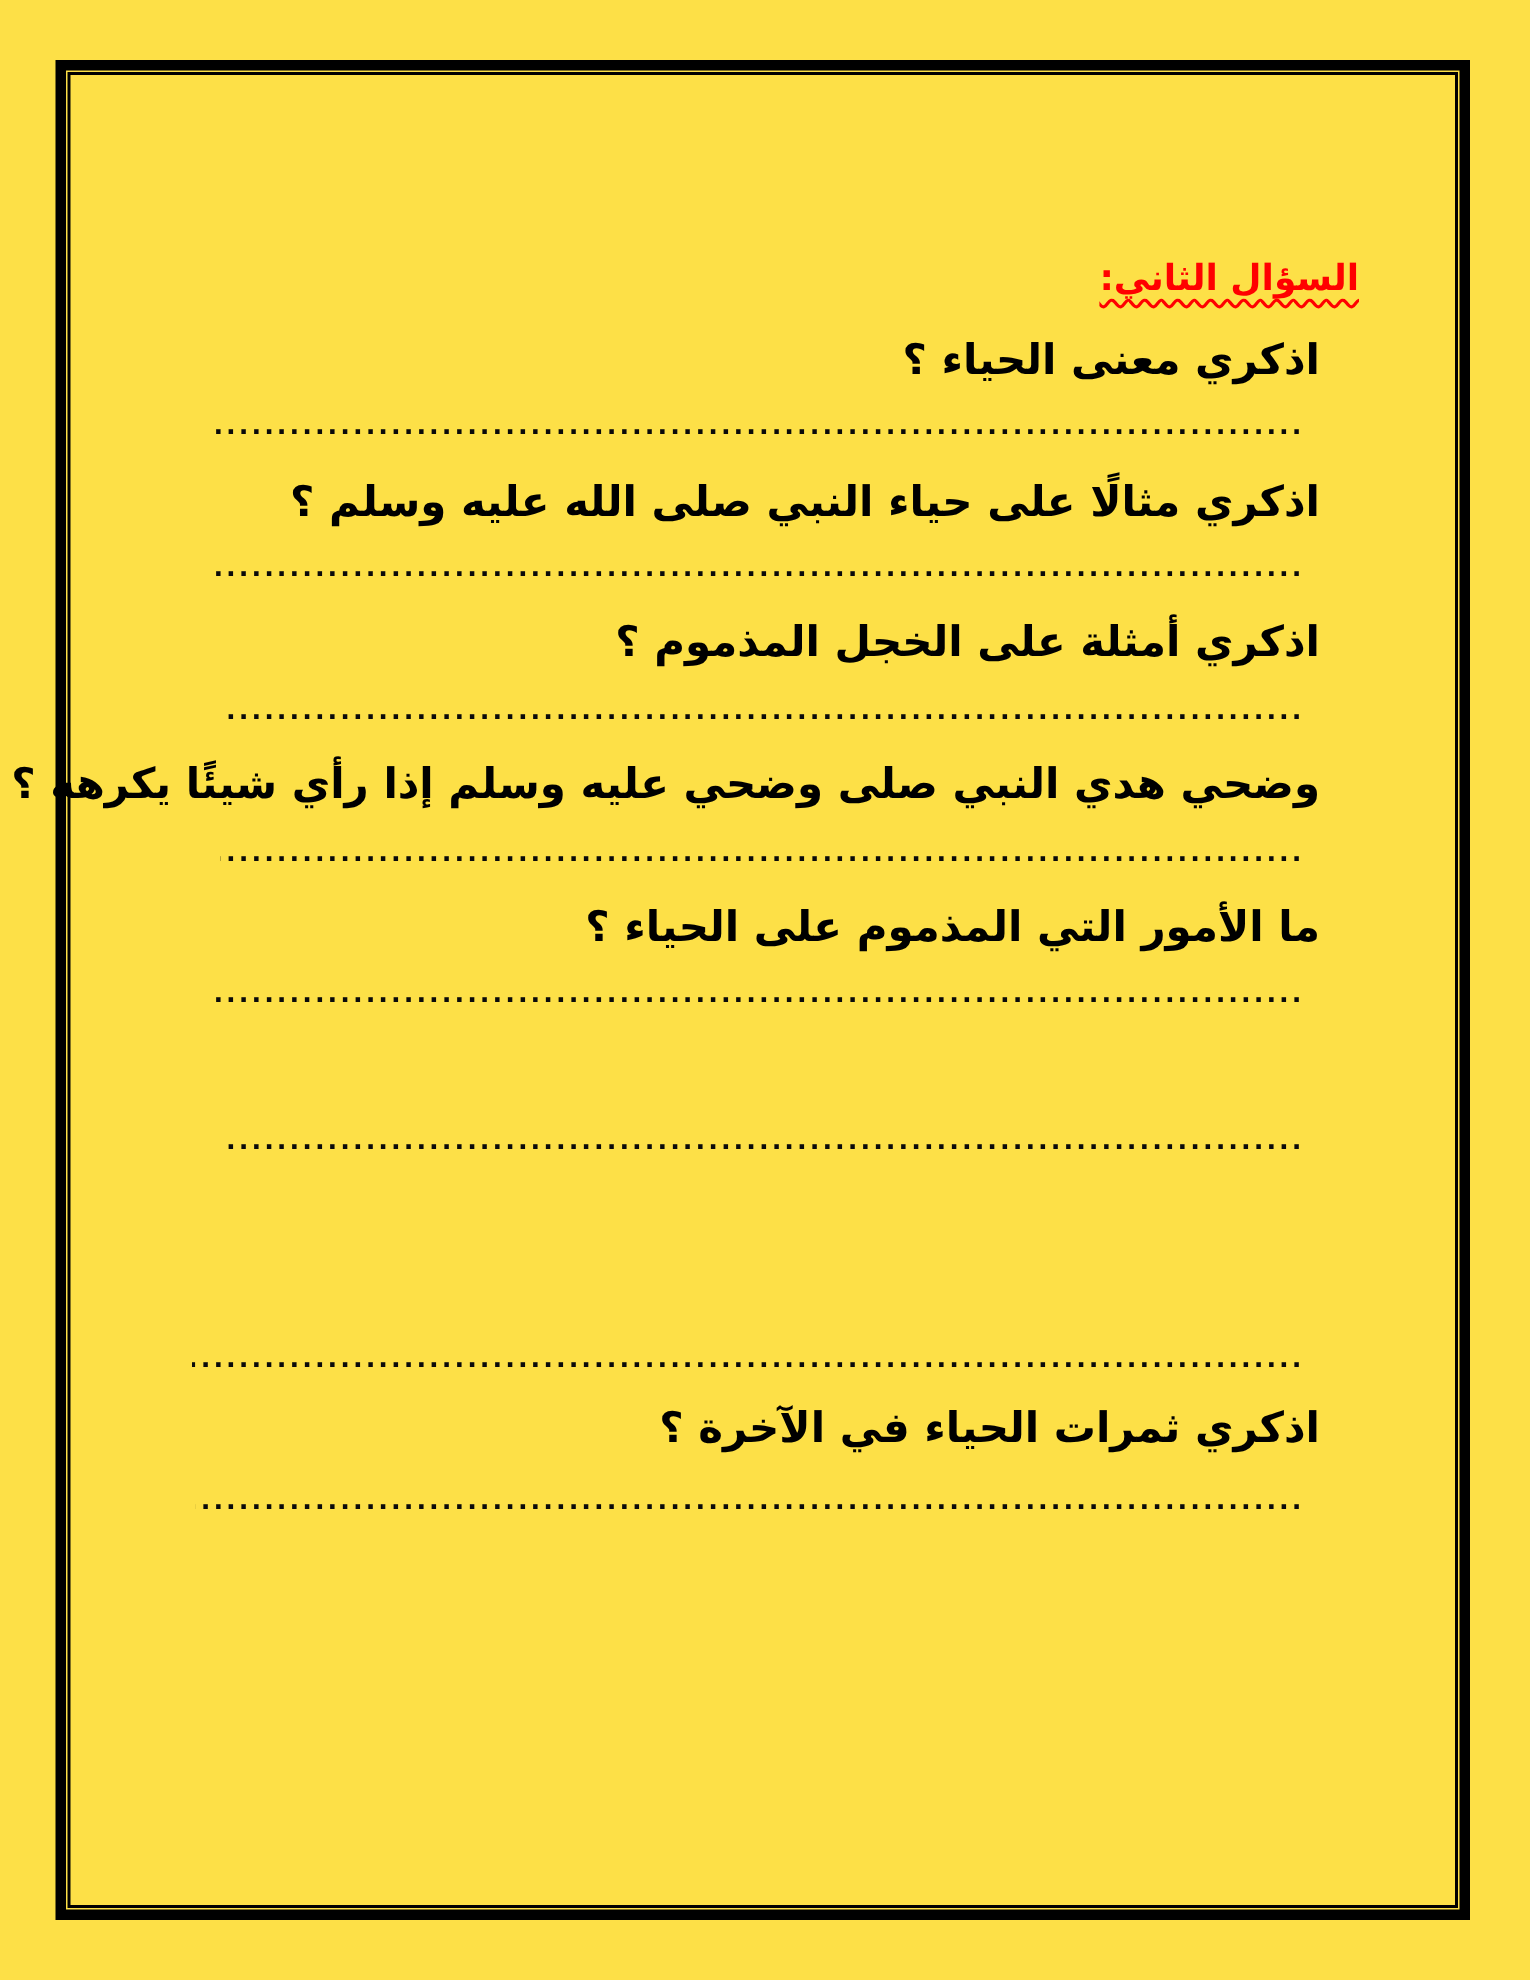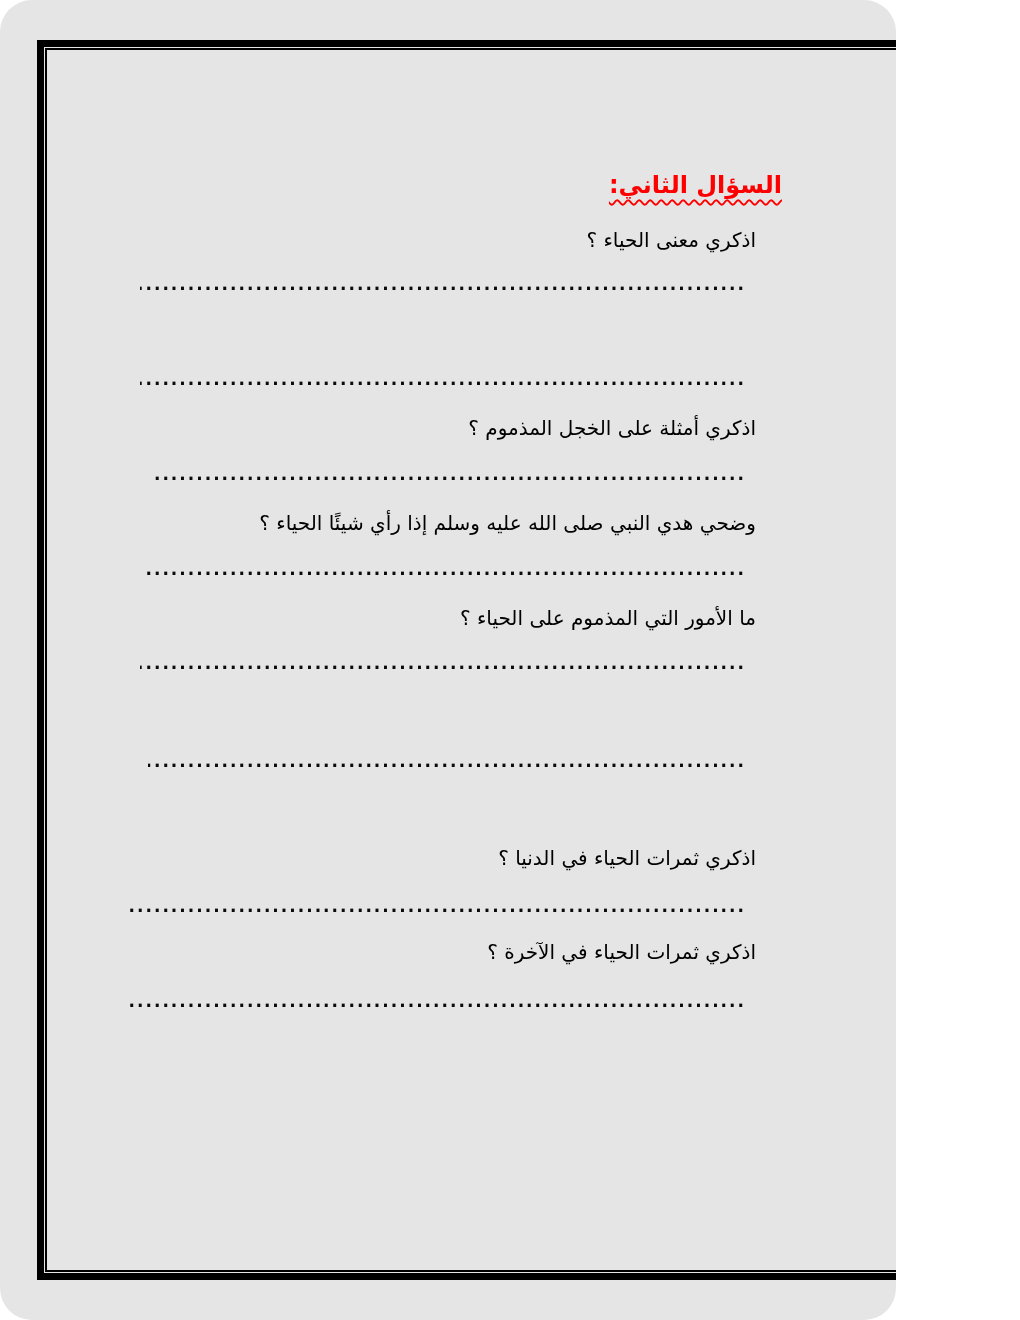--- a/index.html
+++ b/index.html
@@ -1,23 +1,22 @@
 <!DOCTYPE html>
 <html lang="ar"><head>
 <meta charset="utf-8">
 <style>
   html, body { margin: 0; padding: 0; background: #ffffff; }
   .sheet {
     position: relative;
-    width: 896px;
+    width: 1020px;
     height: 1320px;
-    background: #e5e5e5;
+    background: #fde047;
     font-family: "DejaVu Sans", sans-serif;
     overflow: hidden;
-    border-radius: 32px;
   }
   .frame-outer {
     position: absolute;
     left: 37px;
     top: 40px;
     width: 943px;
     height: 1240px;
     border: 7px solid #000000;
     box-sizing: border-box;
   }
@@ -41,23 +40,23 @@
     text-decoration-style: wavy;
     text-decoration-color: #ff0000;
     text-decoration-thickness: 1.5px;
     text-underline-offset: 6px;
   }
   .question {
     position: absolute;
     right: 140px;
     direction: rtl;
     white-space: nowrap;
-    font-size: 20px;
+    font-size: 28px;
     line-height: 26px;
-    font-weight: normal;
+    font-weight: bold;
     color: #000000;
   }
   .dots {
     position: absolute;
     right: 150px;
     height: 22px;
     line-height: 22px;
     overflow: hidden;
     direction: rtl;
     white-space: nowrap;
@@ -74,32 +73,32 @@
 
   <div class="frame-outer">
     <div class="frame-inner"></div>
   </div>
 
   <h1 class="heading">السؤال الثاني:</h1>
 
   <div class="question" style="top:227px;">اذكري معنى الحياء ؟</div>
   <div class="dots" style="top:273px; left:140px;">..................................................................................................................................</div>
 
+  <div class="question" style="top:322px;">اذكري مثالًا على حياء النبي صلى الله عليه وسلم ؟</div>
   <div class="dots" style="top:368px; left:140px;">..................................................................................................................................</div>
 
   <div class="question" style="top:415px;margin-left:19px;">اذكري أمثلة على الخجل المذموم ؟</div>
   <div class="dots" style="top:463px; left:152px;">..................................................................................................................................</div>
 
-  <div class="question" style="top:510px;">وضحي هدي النبي صلى الله عليه وسلم إذا رأي شيئًا الحياء ؟</div>
+  <div class="question" style="top:510px;">وضحي هدي النبي صلى وضحي عليه وسلم إذا رأي شيئًا يكرهه ؟</div>
   <div class="dots" style="top:558px; left:147px;">..................................................................................................................................</div>
 
   <div class="question" style="top:605px;">ما الأمور التي المذموم على الحياء ؟</div>
   <div class="dots" style="top:652px; left:140px;">..................................................................................................................................</div>
 
   <div class="dots" style="top:750px; left:148px;">..................................................................................................................................</div>
 
-  <div class="question" style="top:845px;">اذكري ثمرات الحياء في الدنيا ؟</div>
   <div class="dots" style="top:895px; left:128px;">..................................................................................................................................</div>
 
   <div class="question" style="top:939px;">اذكري ثمرات الحياء في الآخرة ؟</div>
   <div class="dots" style="top:990px; left:130px;">..................................................................................................................................</div>
 
 </div>
 
 </body></html>

